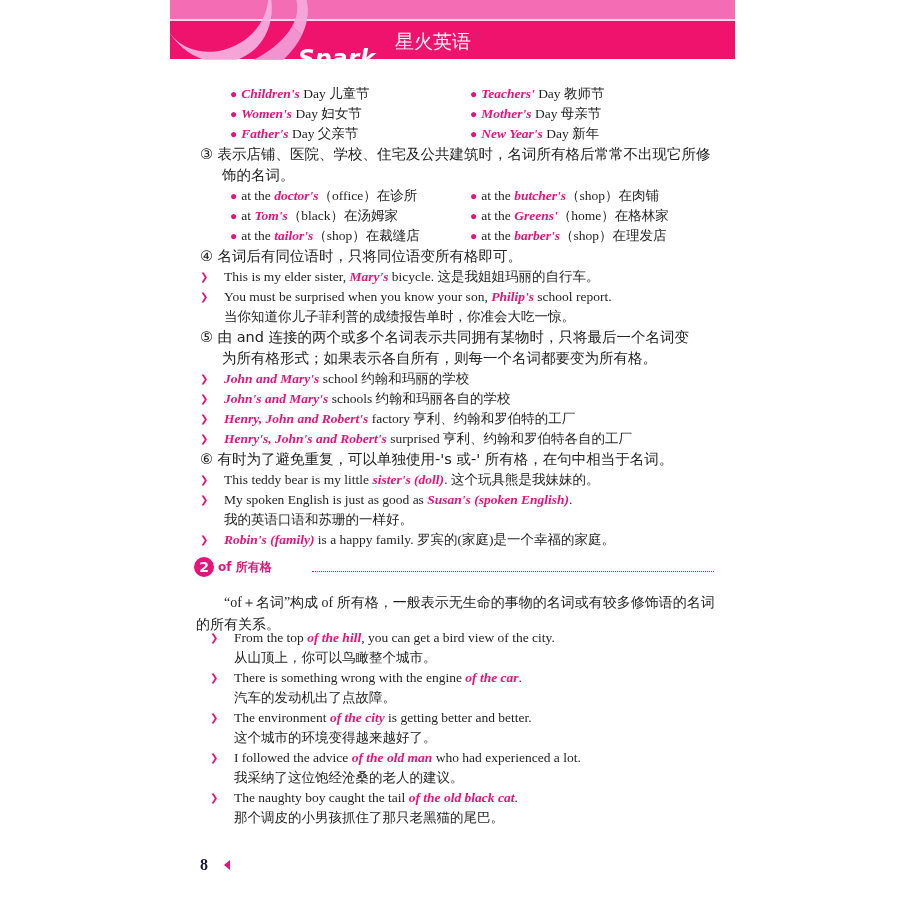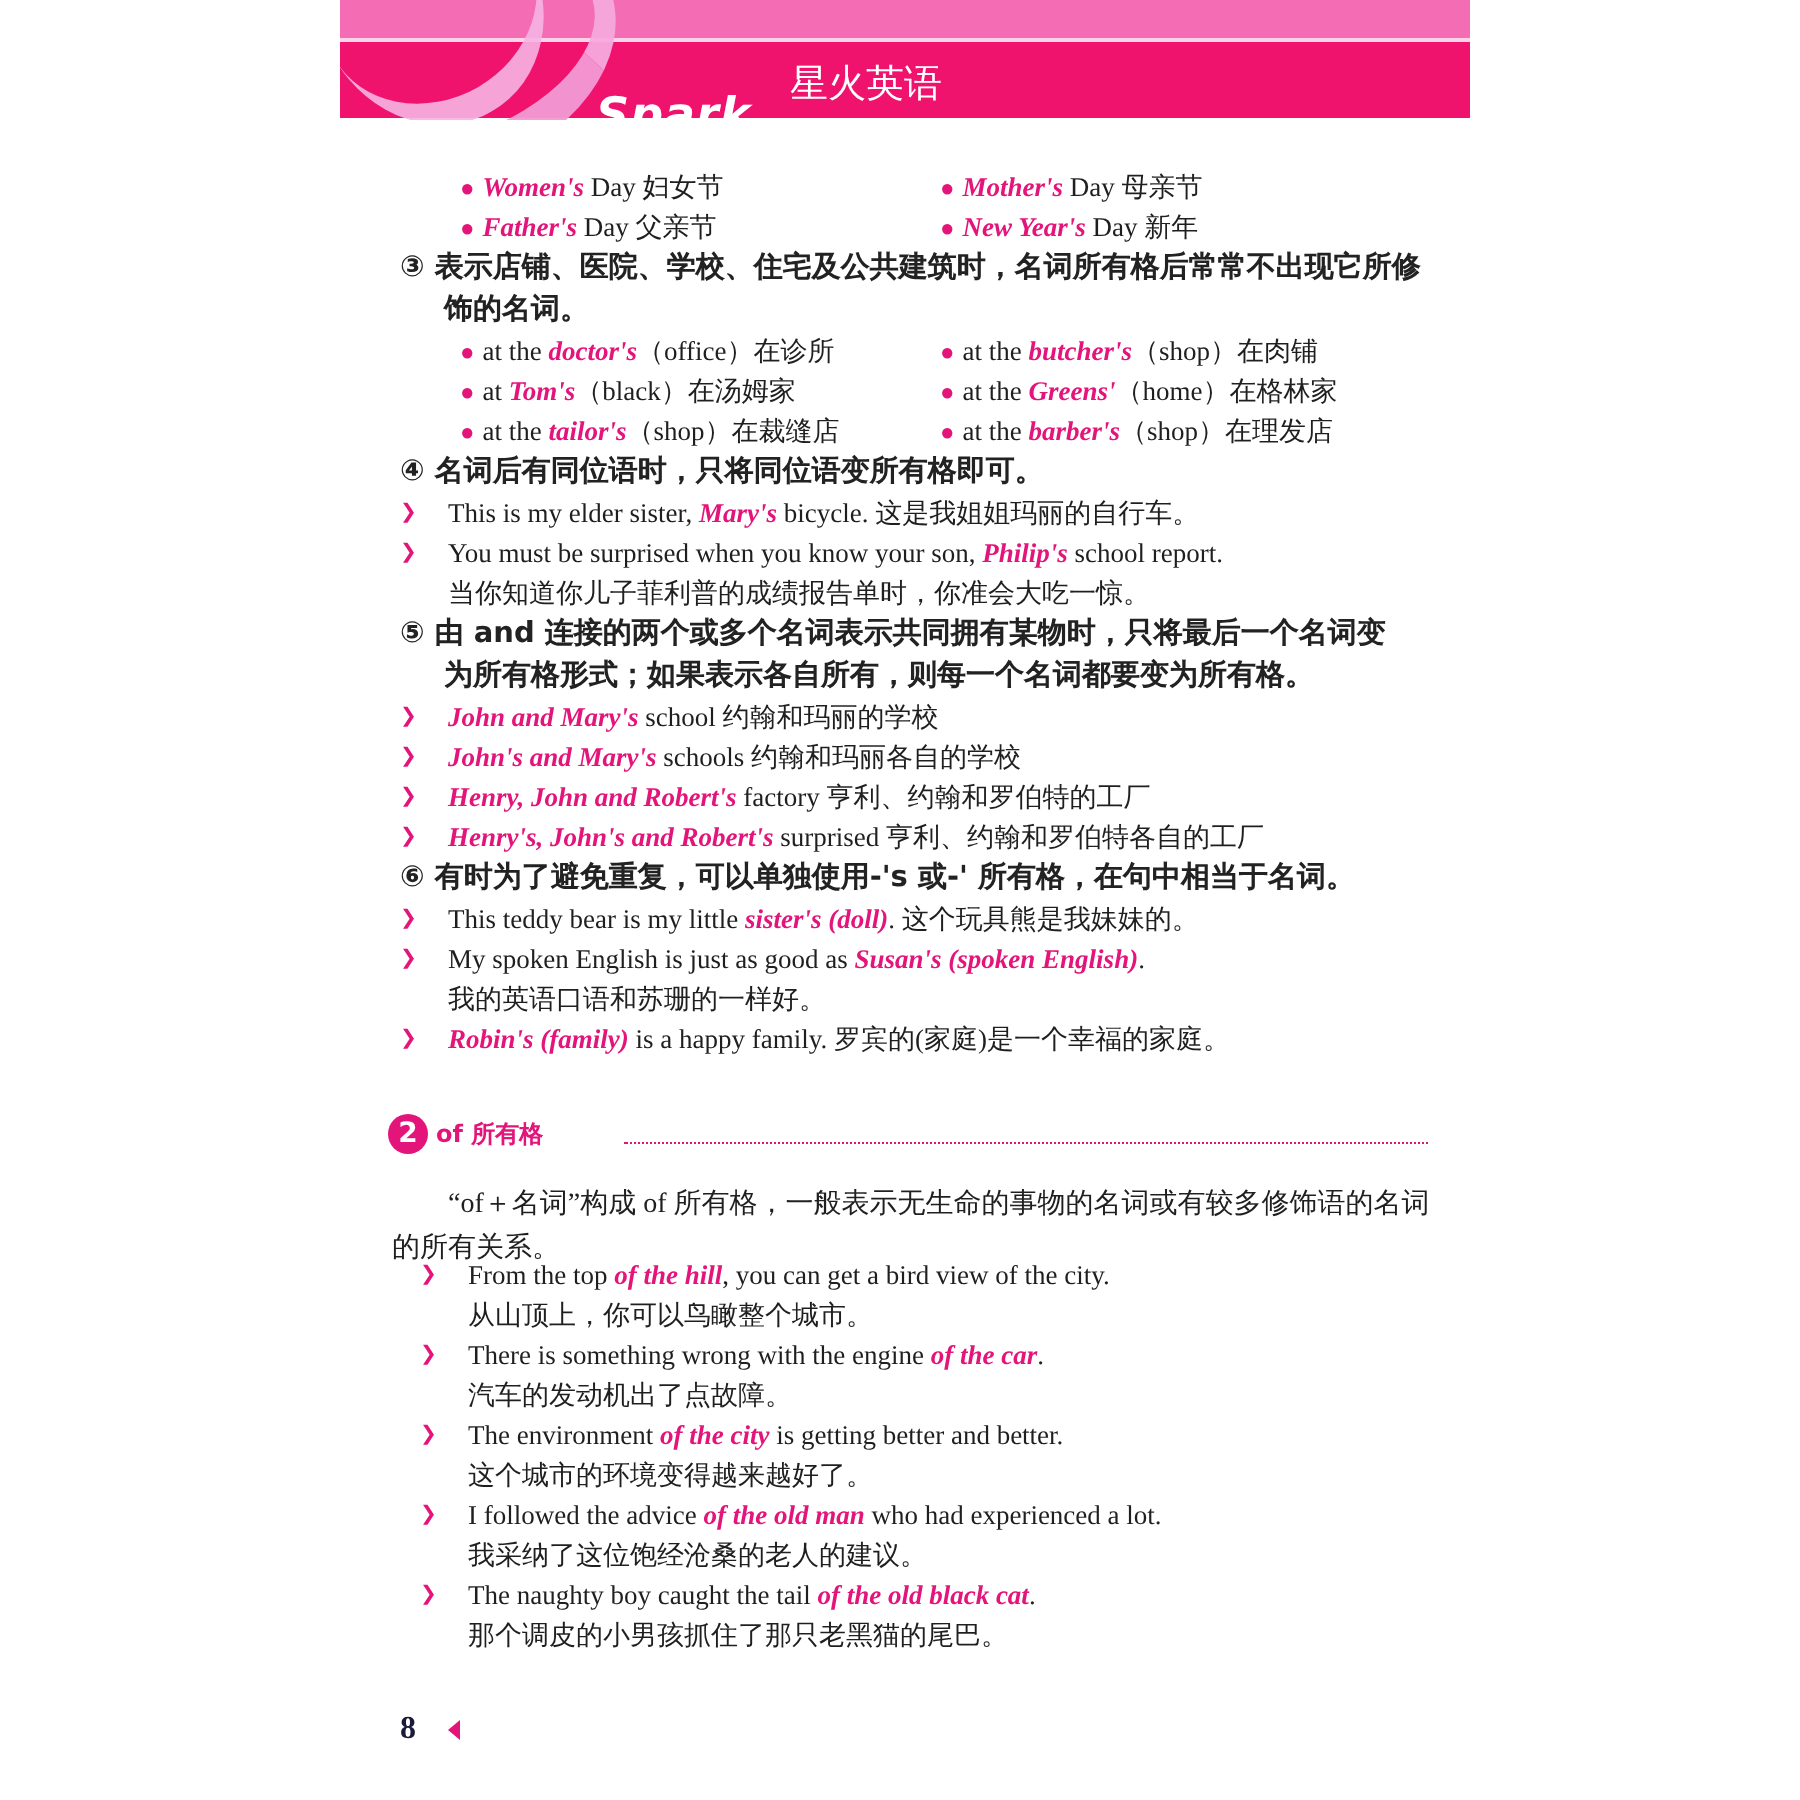--- a/index.html
+++ b/index.html
@@ -16,21 +16,21 @@
   .brand { position:absolute; left:128px; top:27px; color:#fff; font-family:"DejaVu Sans", sans-serif;
            font-weight:bold; font-style:italic; font-size:23px; letter-spacing:0.5px;margin-top:18px; }
   .brand-cn { position:absolute; left:225px; top:29px; color:#fff; font-family:"DejaVu Sans", sans-serif; font-size:19px;text-align:center; }
 
   .content { position:absolute; left:200px; top:84px; width:520px; font-size:13.5px; line-height:20px; }
   .pink { color:#e3147a; font-weight:bold; font-style:italic; }
   .row2 { display:flex; height:20px; }
   .row2 .c1 { width:240px; padding-left:30px; }
   .row2 .c2 { flex:1; }
   .bullet { color:#e3147a; font-size:12px; margin-right:4px; }
-  .heading { font-family:"DejaVu Sans", sans-serif; font-weight:bold; font-size:14.5px; line-height:21px; color:#222; }
+  .heading { font-family:"DejaVu Sans", sans-serif; font-weight:normal; font-size:14.5px; line-height:21px; color:#222; }
   .heading .cont { padding-left:22px; display:block; }
   .ex { padding-left:10px; position:relative; line-height:20px; }
   .ex .arrow { color:#e3147a; font-size:10px; position:absolute; left:0; top:0; }
   .ex .t { padding-left:14px; display:block; }
   .ex .cn { padding-left:14px; display:block; }
   .section2 { position:absolute; left:194px; top:557px; width:530px; height:26px; }
   .num-circle { display:inline-block; width:20px; height:20px; border-radius:50%; background:#e3147a; color:#fff;
                 font-family:"DejaVu Sans", sans-serif; font-weight:bold; font-size:14px; text-align:center; line-height:20px; vertical-align:middle; }
   .sec-title { color:#e3147a; font-family:"DejaVu Sans", sans-serif; font-weight:bold; font-size:12px; vertical-align:middle; margin-left:4px; }
   .dots { position:absolute; left:118px; top:14px; right:10px; border-top:1.5px dotted #e3147a; }
@@ -50,20 +50,24 @@
   <div class="hdr-main"></div>
   <div class="hdr-swoosh1"></div>
   <div class="hdr-swoosh2"></div>
   <span class="brand">Spark</span>
   <span class="brand-cn">星火英语</span>
 </div>
 
 <div class="content">
 
   <div>
+    <div class="row2">
+      <div class="c1"><span class="bullet">●</span><span class="pink">Children's</span><span> Day 儿童节</span></div>
+      <div class="c2"><span class="bullet">●</span><span class="pink">Teachers'</span><span> Day 教师节</span></div>
+    </div>
     <div class="row2">
       <div class="c1"><span class="bullet">●</span><span class="pink">Women's</span><span> Day 妇女节</span></div>
       <div class="c2"><span class="bullet">●</span><span class="pink">Mother's</span><span> Day 母亲节</span></div>
     </div>
     <div class="row2">
       <div class="c1"><span class="bullet">●</span><span class="pink">Father's</span><span> Day 父亲节</span></div>
       <div class="c2"><span class="bullet">●</span><span class="pink">New Year's</span><span> Day 新年</span></div>
     </div>
   </div>
 

